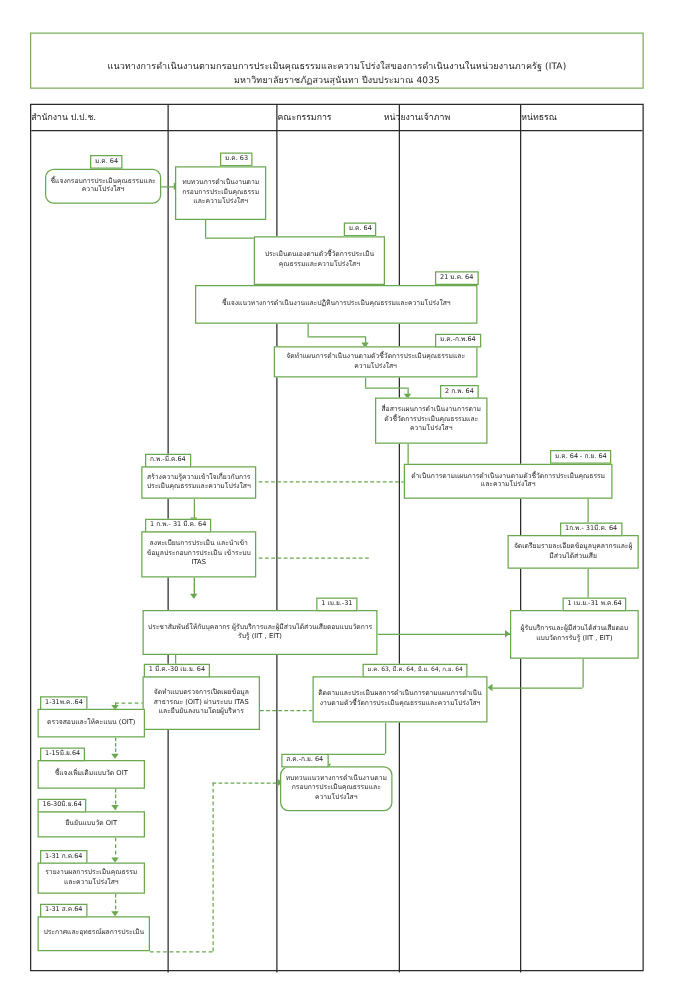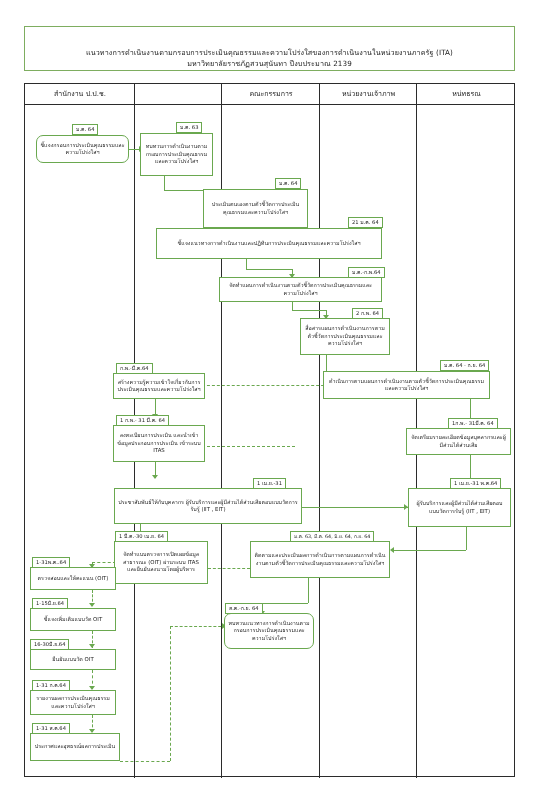--- a/index.html
+++ b/index.html
@@ -29,21 +29,21 @@
     position:absolute;left:0;top:0;width:100%;height:21px;
     border-bottom:1px solid #2b2b2b;box-sizing:border-box;
   }
   .lane-col{
     position:absolute;top:0;height:694px;
     border-right:1px solid #2b2b2b;box-sizing:border-box;
   }
   .lane-col.last{border-right:none;}
   .lane-title{
     position:absolute;top:0;height:21px;line-height:21px;
-    text-align:center;font-size:7px;
+    font-size:7px;
   }
 
   
   .node{
     position:absolute;box-sizing:border-box;
     border:1px solid #6aa84f;background:#ffffff;
     display:flex;align-items:center;justify-content:center;
     text-align:center;padding:2px 3px;
     font-size:5.4px;line-height:7.4px;color:#1b1b1b;
     z-index:6;
@@ -73,35 +73,35 @@
   .arrow.right{border-top:3px solid transparent;border-bottom:3px solid transparent;border-left:4px solid #6aa84f;}
   .arrow.left{border-top:3px solid transparent;border-bottom:3px solid transparent;border-right:4px solid #6aa84f;}
 </style>
 </head>
 <body>
 
 <div id="sheet">
 
   <div class="title-banner">
     <div class="title-line1">แนวทางการดำเนินงานตามกรอบการประเมินคุณธรรมและความโปร่งใสของการดำเนินงานในหน่วยงานภาครัฐ (ITA)</div>
-    <div class="title-line2">มหาวิทยาลัยราชภัฏสวนสุนันทา ปีงบประมาณ 2139</div>
+    <div class="title-line2">มหาวิทยาลัยราชภัฏสวนสุนันทา ปีงบประมาณ 4035</div>
   </div>
 
   <div class="lane-frame">
     <div class="lane-head"></div>
 
     <div class="lane-col" style="left:0;width:110px;"></div>
     <div class="lane-col" style="left:110px;width:87px;"></div>
     <div class="lane-col" style="left:197px;width:98px;"></div>
     <div class="lane-col" style="left:295px;width:97px;"></div>
     <div class="lane-col last" style="left:392px;width:99px;"></div>
 
     <div class="lane-title" style="left:0;width:110px;">สำนักงาน ป.ป.ช.</div>
     <div class="lane-title" style="left:197px;width:98px;font-family:Liberation Serif, serif;">คณะกรรมการ</div>
-    <div class="lane-title" style="left:295px;width:97px;">หน่วยงานเจ้าภาพ</div>
+    <div class="lane-title" style="left:282px;width:97px;">หน่วยงานเจ้าภาพ</div>
     <div class="lane-title" style="left:392px;width:99px;">หน่ทธรณ</div>
   </div>
 
   <div class="conn h" style="left:129px;top:149px;width:11px;"></div>
   <div class="arrow right" style="left:139px;top:146px;"></div>
 
   <div class="conn v" style="left:164px;top:176px;height:14px;"></div>
   <div class="conn h" style="left:164px;top:190px;width:82px;"></div>
   <div class="conn v" style="left:246px;top:190px;height:9px;"></div>
   <div class="arrow down" style="left:243px;top:196px;"></div>

